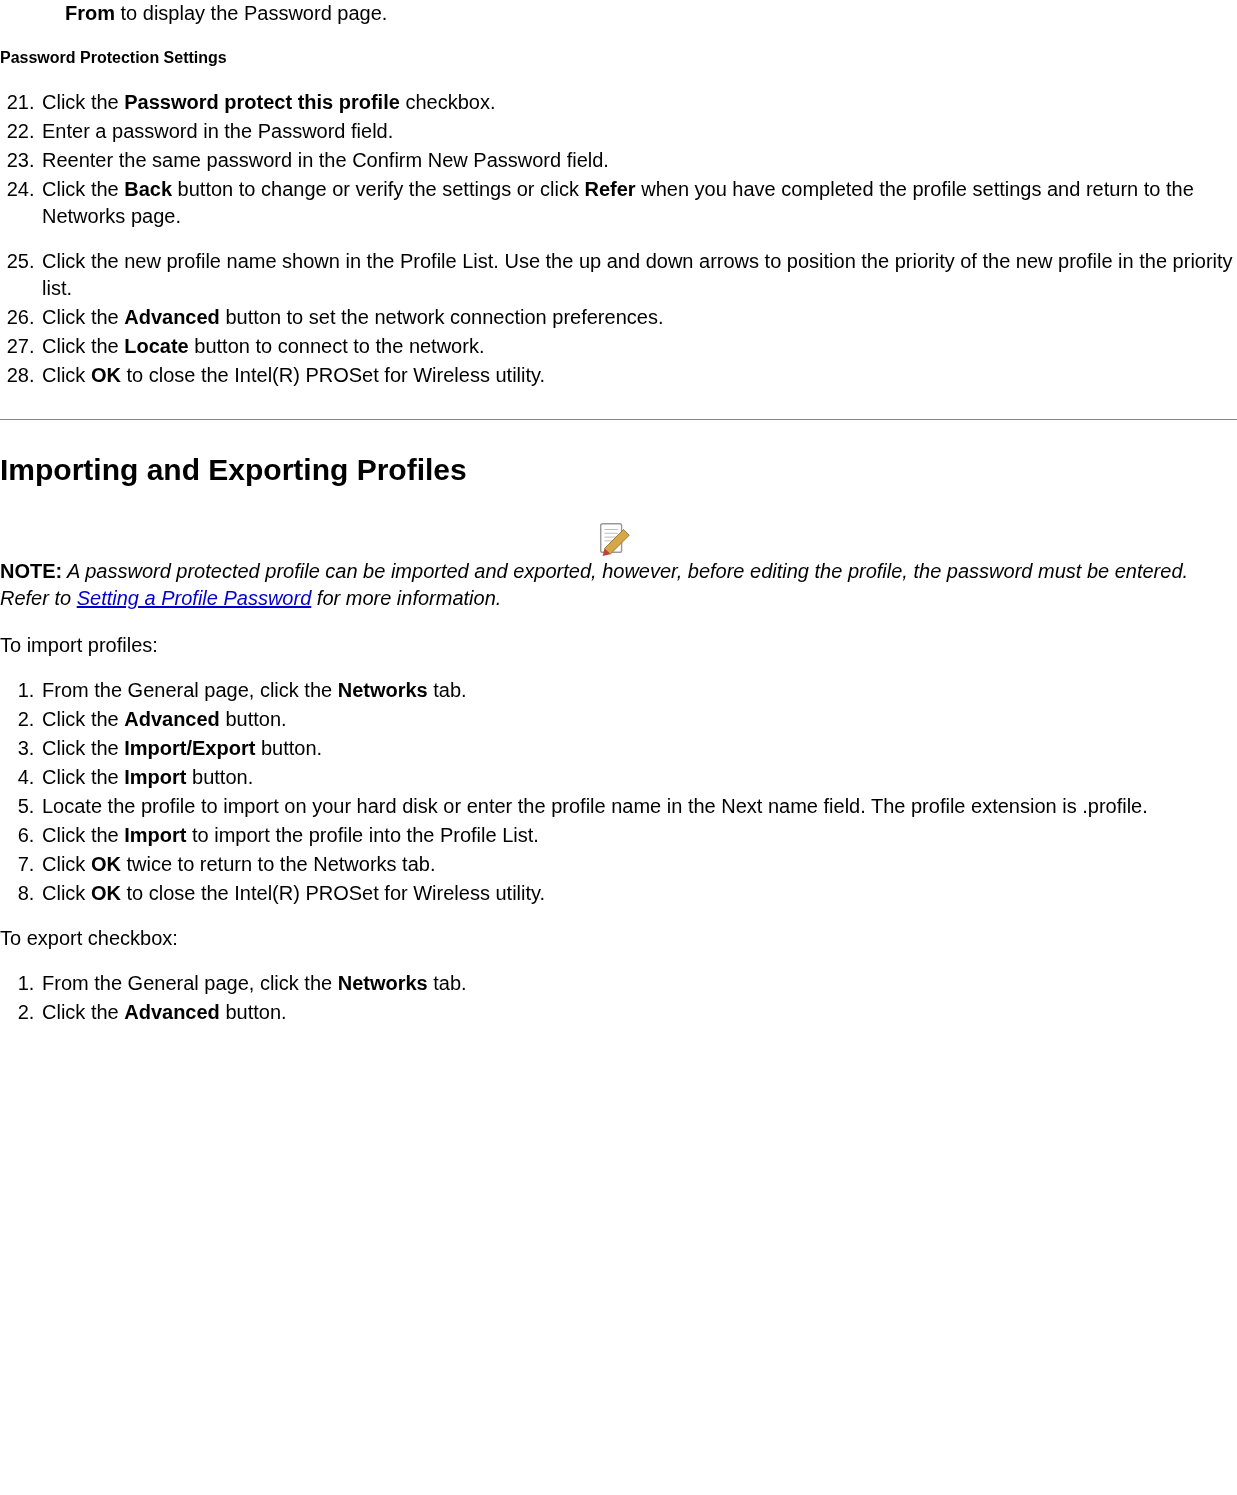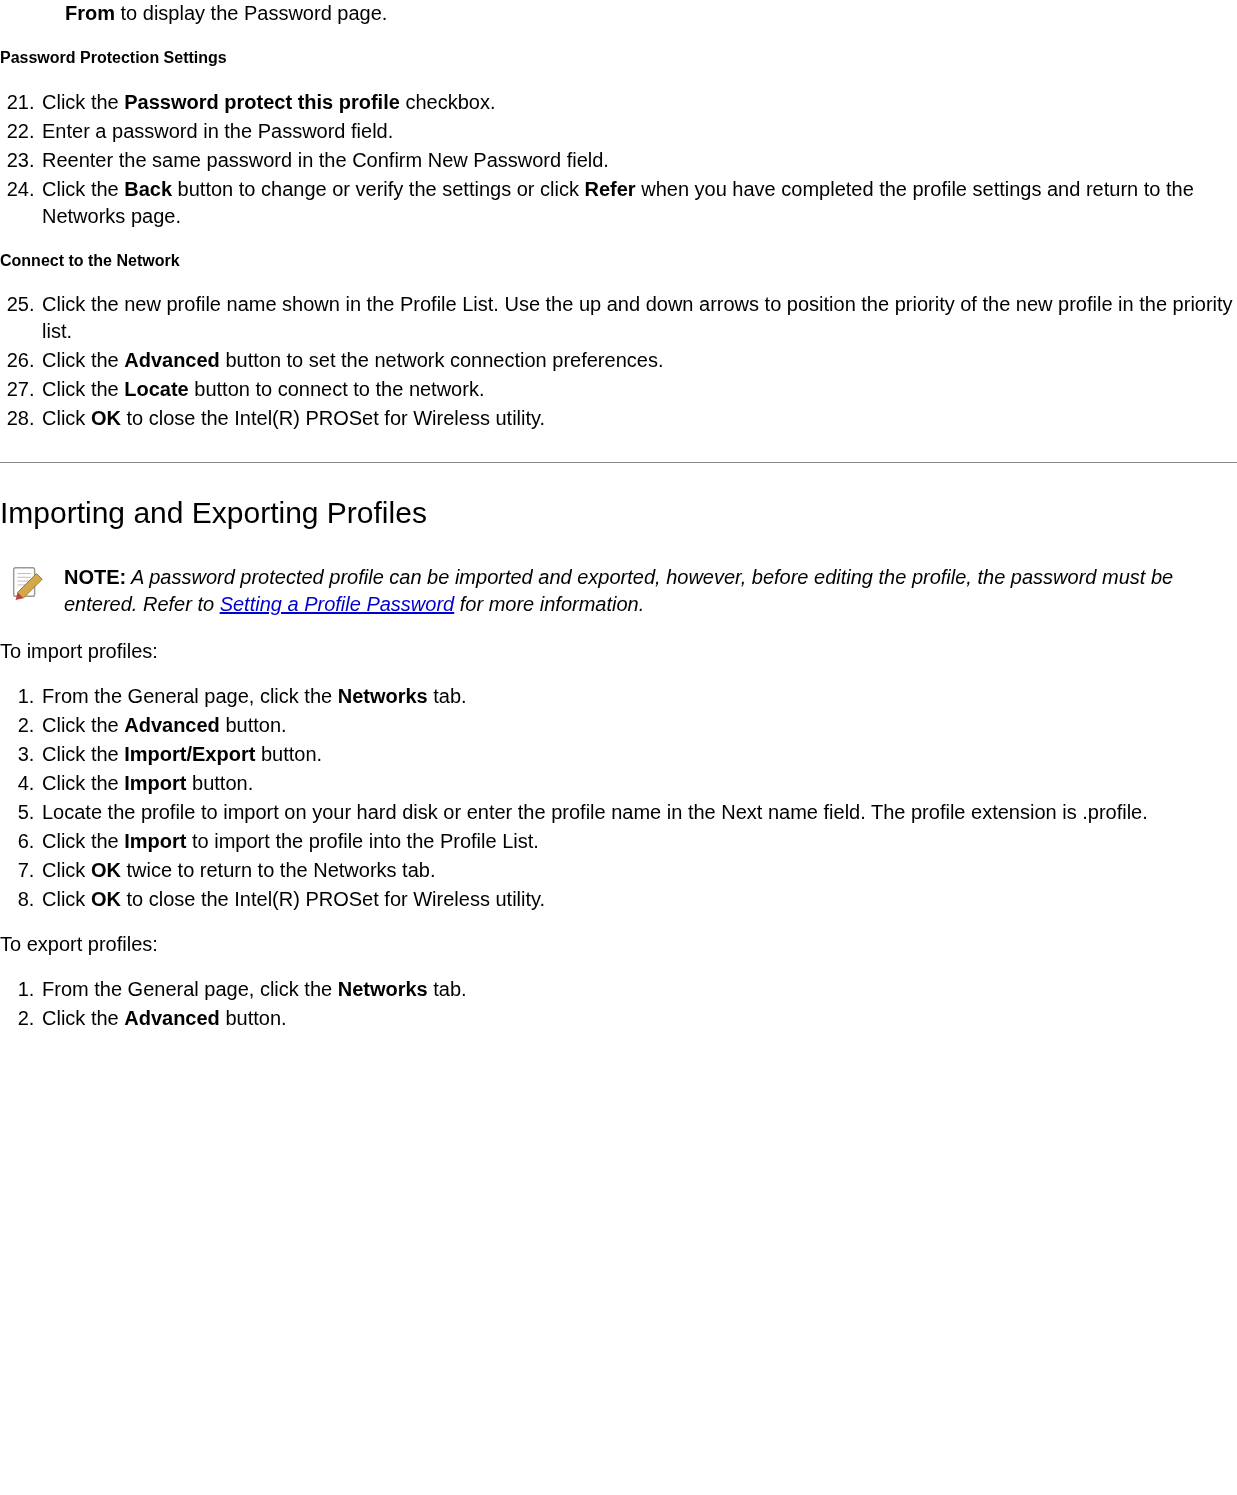--- a/index.html
+++ b/index.html
@@ -14,40 +14,41 @@
   .content {
     padding: 0 0 20px 0;
   }
   .heading {
     font-weight: bold;
     font-size: 16px;
     margin: 20px 0 20px 0;
   }
   h2.section {
     font-size: 30px;
-    font-weight: normal;
+    font-weight: bold;
     margin: 30px 12px 30px 0;
   }
   ol {
     margin: 18px 0 18px 0;
   }
   ol li {
     padding-left: 2px;
     margin-bottom: 2px;
   }
   .b { font-weight: bold; }
   hr {
     border: none;
     border-top: 1px solid #888;
     margin: 30px 0 30px 0;
   }
   .note-row {
     display: flex;
-    align-items: flex-start;
+    align-items: center;
     margin: 10px 0 20px 0;
+    flex-direction: column;
   }
   .note-icon {
     flex: 0 0 auto;
     width: 38px;
     height: 38px;
     margin-right: 18px;
     margin-left: 8px;
   }
   .note-text {
     flex: 1 1 auto;
@@ -80,21 +81,20 @@
 
   <div class="heading">Password Protection Settings</div>
 
   <ol id="list1" start="21">
       <li><span>Click the </span><span class="b">Password protect this profile</span><span> checkbox.</span></li>
       <li><span>Enter a password in the Password field.</span></li>
       <li><span>Reenter the same password in the Confirm New Password field.</span></li>
       <li><span>Click the </span><span class="b">Back</span><span> button to change or verify the settings or click </span><span class="b">Refer</span><span> when you have completed the profile settings and return to the Networks page.</span></li>
     </ol>
 
-  <div class="heading">Connect to the Network</div>
 
   <ol id="list2" start="25">
       <li><span>Click the new profile name shown in the Profile List. Use the up and down arrows to position the priority of the new profile in the priority list.</span></li>
       <li><span>Click the </span><span class="b">Advanced</span><span> button to set the network connection preferences.</span></li>
       <li><span>Click the </span><span class="b">Locate</span><span> button to connect to the network.</span></li>
       <li><span>Click </span><span class="b">OK</span><span> to close the Intel(R) PROSet for Wireless utility.</span></li>
     </ol>
 
   <hr>
 
@@ -123,20 +123,20 @@
       <li><span>From the General page, click the </span><span class="b">Networks</span><span> tab.</span></li>
       <li><span>Click the </span><span class="b">Advanced</span><span> button.</span></li>
       <li><span>Click the </span><span class="b">Import/Export</span><span> button.</span></li>
       <li><span>Click the </span><span class="b">Import</span><span> button.</span></li>
       <li><span>Locate the profile to import on your hard disk or enter the profile name in the Next name field. The profile extension is .profile.</span></li>
       <li><span>Click the </span><span class="b">Import</span><span> to import the profile into the Profile List.</span></li>
       <li><span>Click </span><span class="b">OK</span><span> twice to return to the Networks tab.</span></li>
       <li><span>Click </span><span class="b">OK</span><span> to close the Intel(R) PROSet for Wireless utility.</span></li>
     </ol>
 
-  <div class="plain-para">To export profiles:</div>
+  <div class="plain-para">To export checkbox:</div>
 
   <ol id="list4" start="1">
       <li><span>From the General page, click the </span><span class="b">Networks</span><span> tab.</span></li>
       <li><span>Click the </span><span class="b">Advanced</span><span> button.</span></li>
     </ol>
 
 </div>
 
 </body></html>

